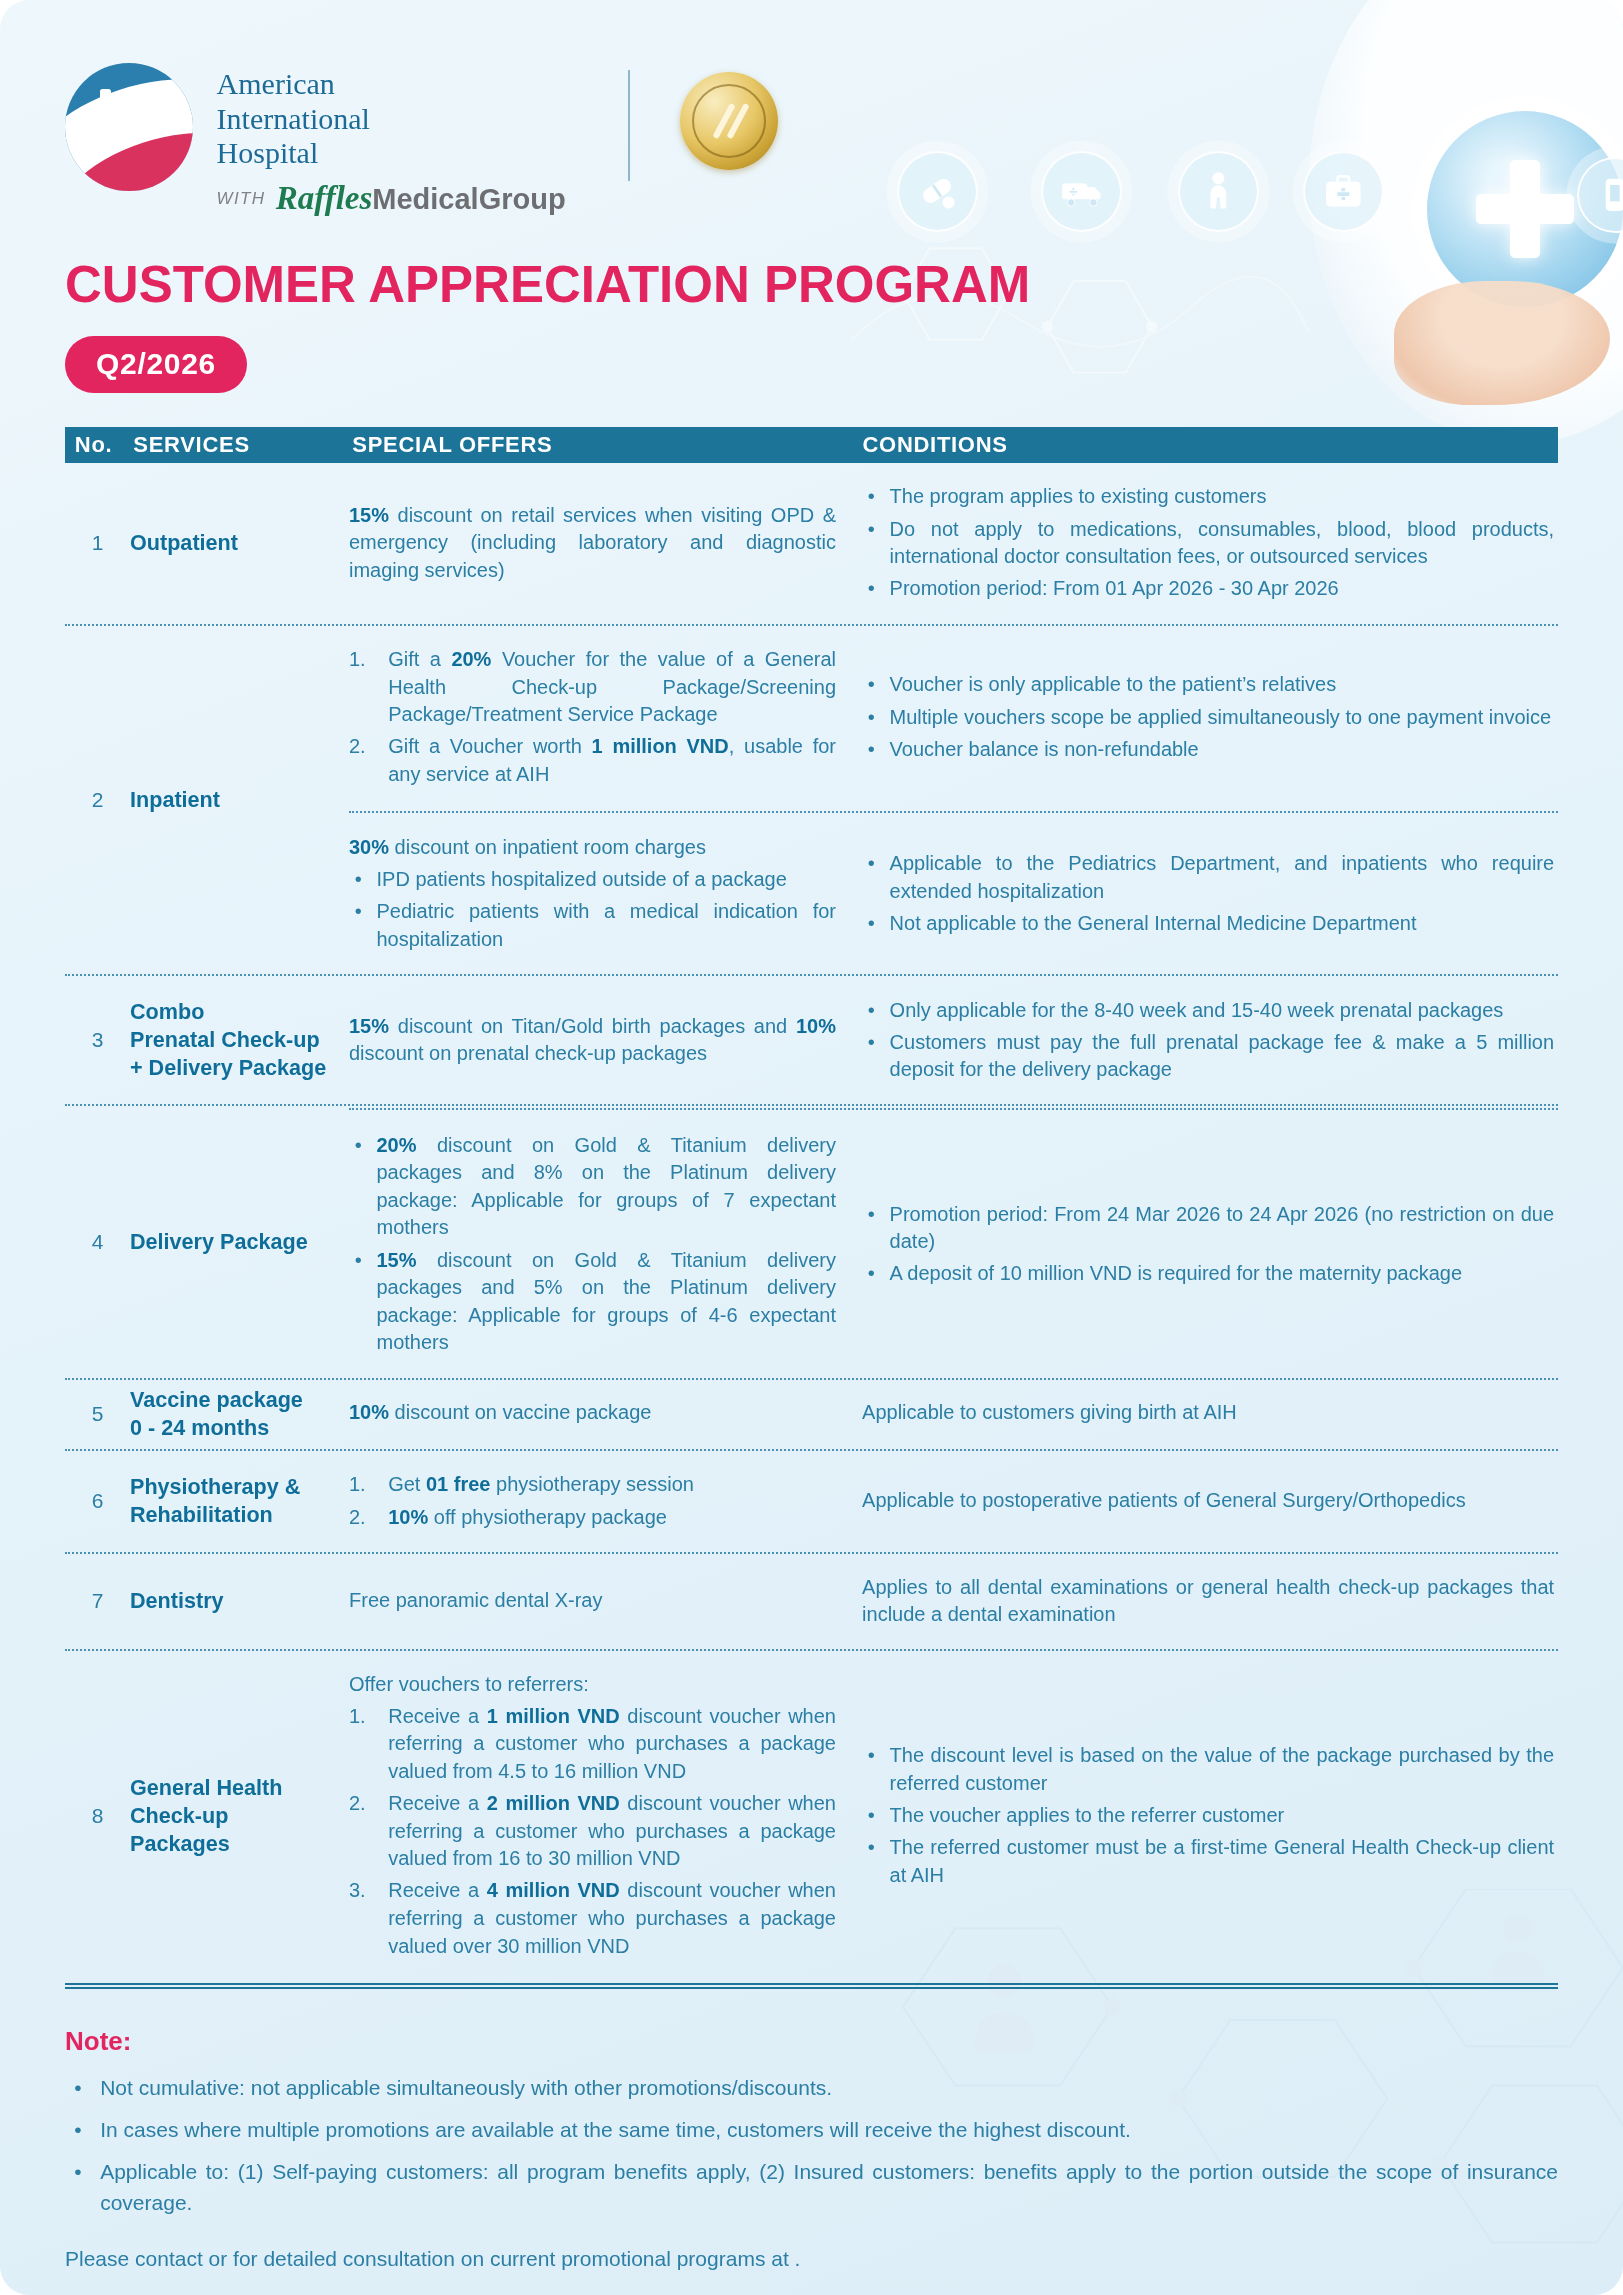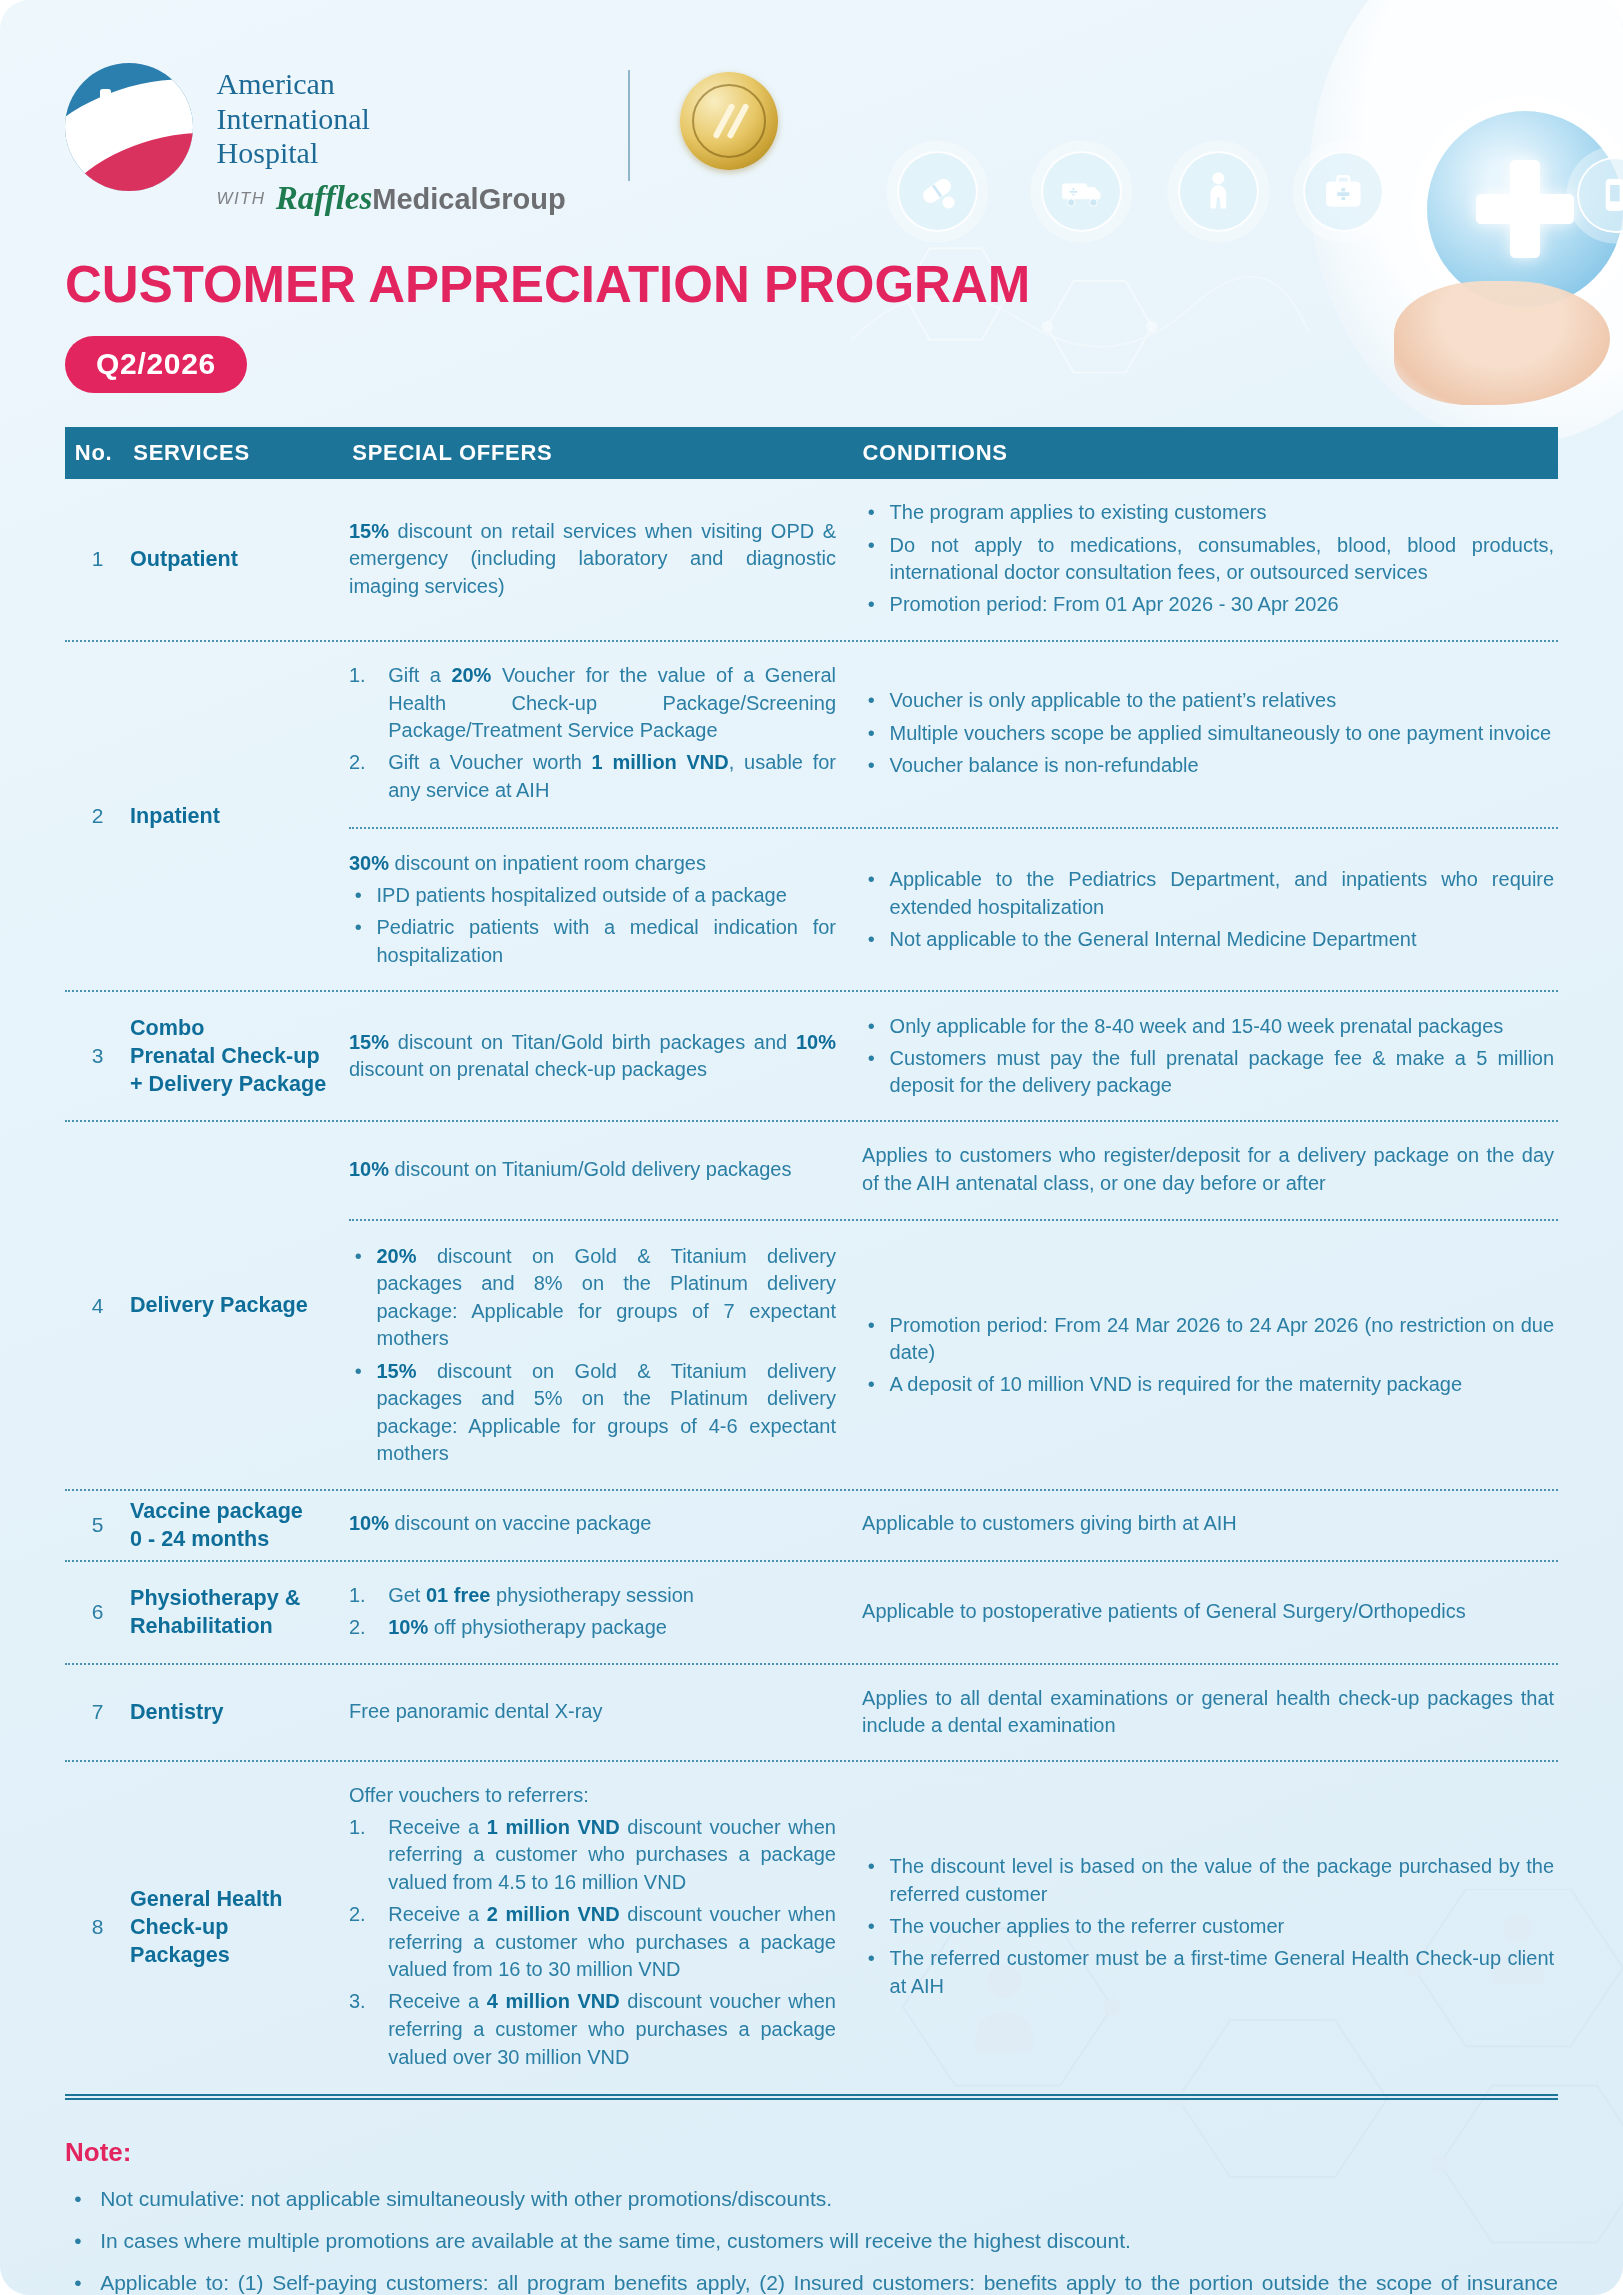--- a/index.html
+++ b/index.html
@@ -55,21 +55,21 @@
     box-shadow:0 2.6px 6.5px rgba(150,110,20,.35);}
   .medal::after{content:'';position:absolute;left:11.8px;top:11.8px;right:11.8px;bottom:11.8px;border-radius:50%;
     border:2px solid rgba(122,90,15,.55);}
   .medal .sl{position:absolute;width:5.9px;height:38px;background:#fdf6dd;top:30px;transform:rotate(28deg);border-radius:2.6px;}
   .medal .sl1{left:41px;} .medal .sl2{left:55px;}
   .title{margin-top:38px;font-size:51px;font-weight:800;letter-spacing:0;color:#E3255F;position:relative;z-index:3;}
   .badge{display:inline-block;margin-top:22px;background:#E3255F;color:#ffffff;font-weight:bold;font-size:30px;
     padding:10.5px 31px 11.8px 31px;border-radius:31px;letter-spacing:0.7px;position:relative;z-index:3;}
   
   .table{margin:34px 65px 0 65px;position:relative;z-index:3;}
-  .thead{display:grid;grid-template-columns:65px 219px 507px 1fr;align-items:center;height:52px;
+  .thead{display:grid;grid-template-columns:65px 219px 507px 1fr;align-items:center;height:36px;
     background:#1C7498;color:#ffffff;font-weight:bold;font-size:22px;letter-spacing:0.7px;}
   .thead .h1{padding-left:9.8px;} .thead .h2{padding-left:3.3px;} .thead .h3{padding-left:3.3px;} .thead .h4{padding-left:6.5px;}
   .trow{display:grid;grid-template-columns:65px 219px 1fr;}
   .c-no{display:flex;align-items:center;justify-content:center;font-size:21px;color:#2B7EA4;}
   .c-service{display:flex;align-items:center;font-weight:bold;color:#0F6E99;font-size:21.6px;line-height:1.3;
     white-space:pre-line;padding:6.5px 15.7px 6.5px 0;}
   .c-blocks{display:flex;flex-direction:column;}
   .block{display:grid;grid-template-columns:487px 1fr;column-gap:19.6px;align-items:center;padding:16px 0;}
   .cell{font-size:20px;line-height:1.38;}
   .cell.conditions{padding-left:6.5px;padding-right:3.9px;}
@@ -296,28 +296,20 @@
                 </div>
               </div>
             </div>
           </div>
         </div>
         <div class="row-sep"></div>
         <div class="trow">
           <div class="c-no">4</div>
           <div class="c-service">Delivery Package</div>
           <div class="c-blocks">
-            <div class="block">
-              <div class="cell offers">
-                <div class="para"><span class="b">10%</span> discount on Titanium/Gold delivery packages</div>
-              </div>
-              <div class="cell conditions">
-                <div class="para">Applies to customers who register/deposit for a delivery package on the day of the AIH antenatal class, or one day before or after</div>
-              </div>
-            </div>
             <div class="block-sep"></div>
             <div class="block">
               <div class="cell offers">
                 <div class="li">
                   <span class="dot">•</span>
                   <span class="tx"><span class="b">20%</span> discount on Gold &amp; Titanium delivery packages and 8% on the Platinum delivery package: Applicable for groups of 7 expectant mothers</span>
                 </div>
                 <div class="li">
                   <span class="dot">•</span>
                   <span class="tx"><span class="b">15%</span> discount on Gold &amp; Titanium delivery packages and 5% on the Platinum delivery package: Applicable for groups of 4-6 expectant mothers</span>

